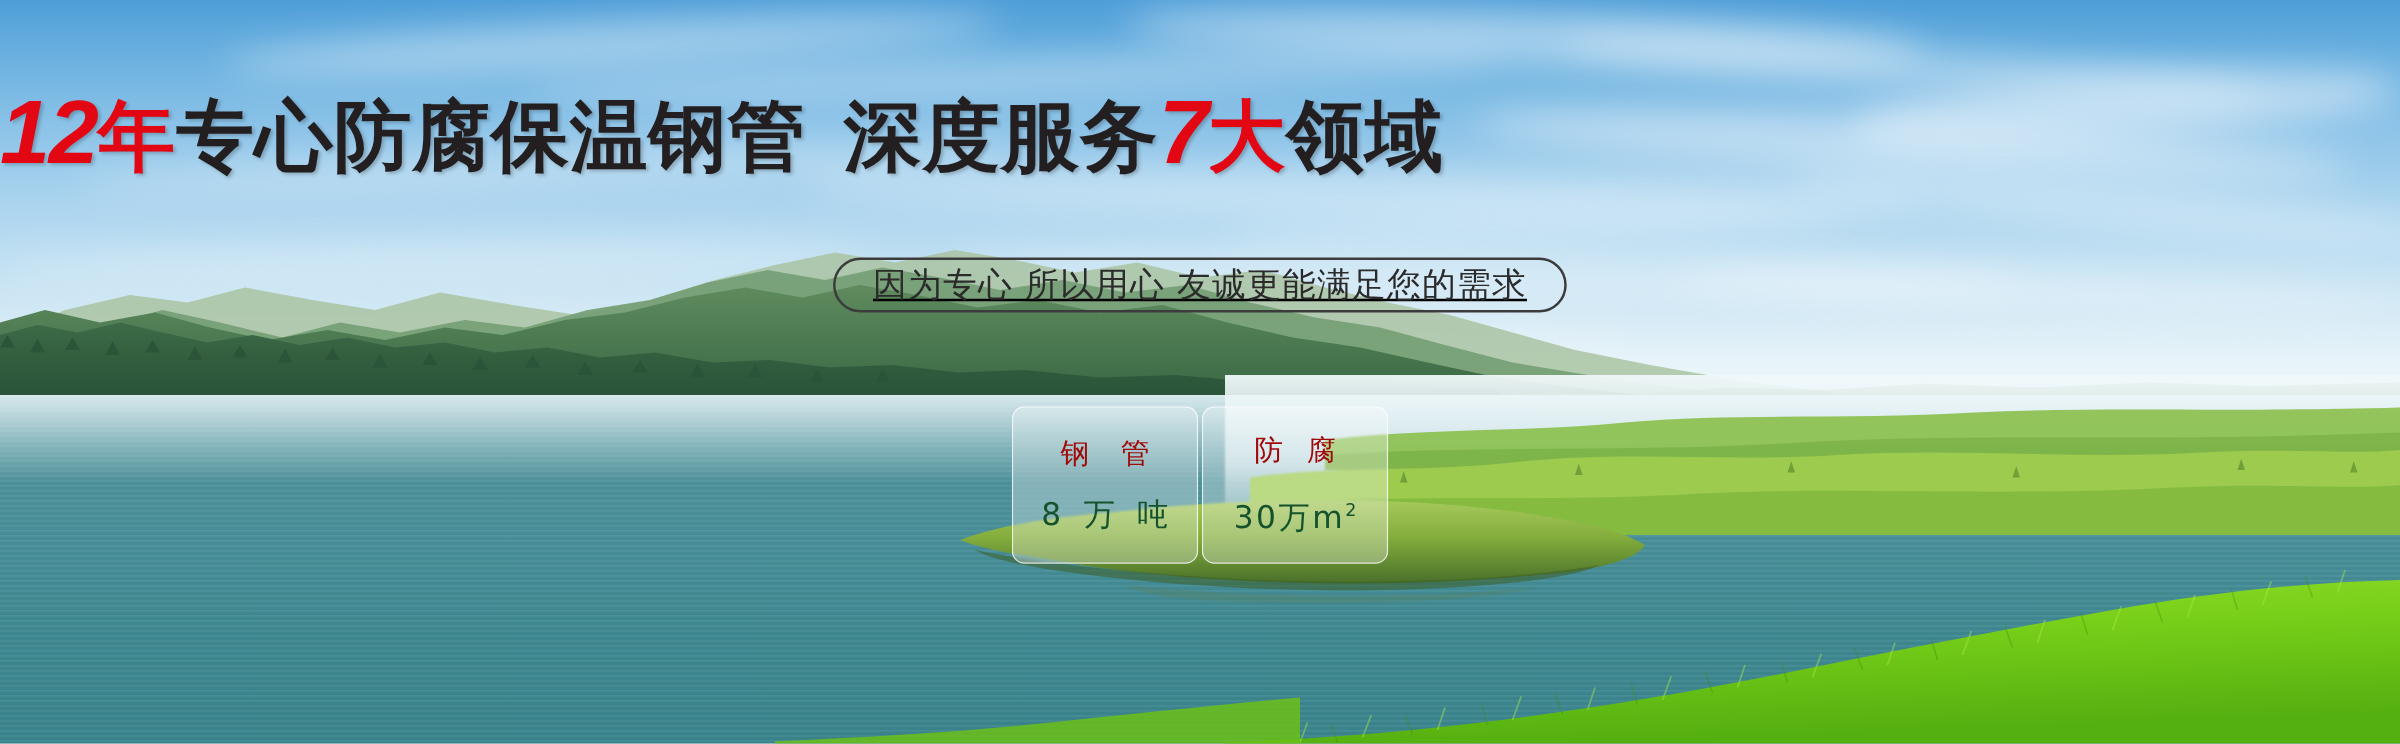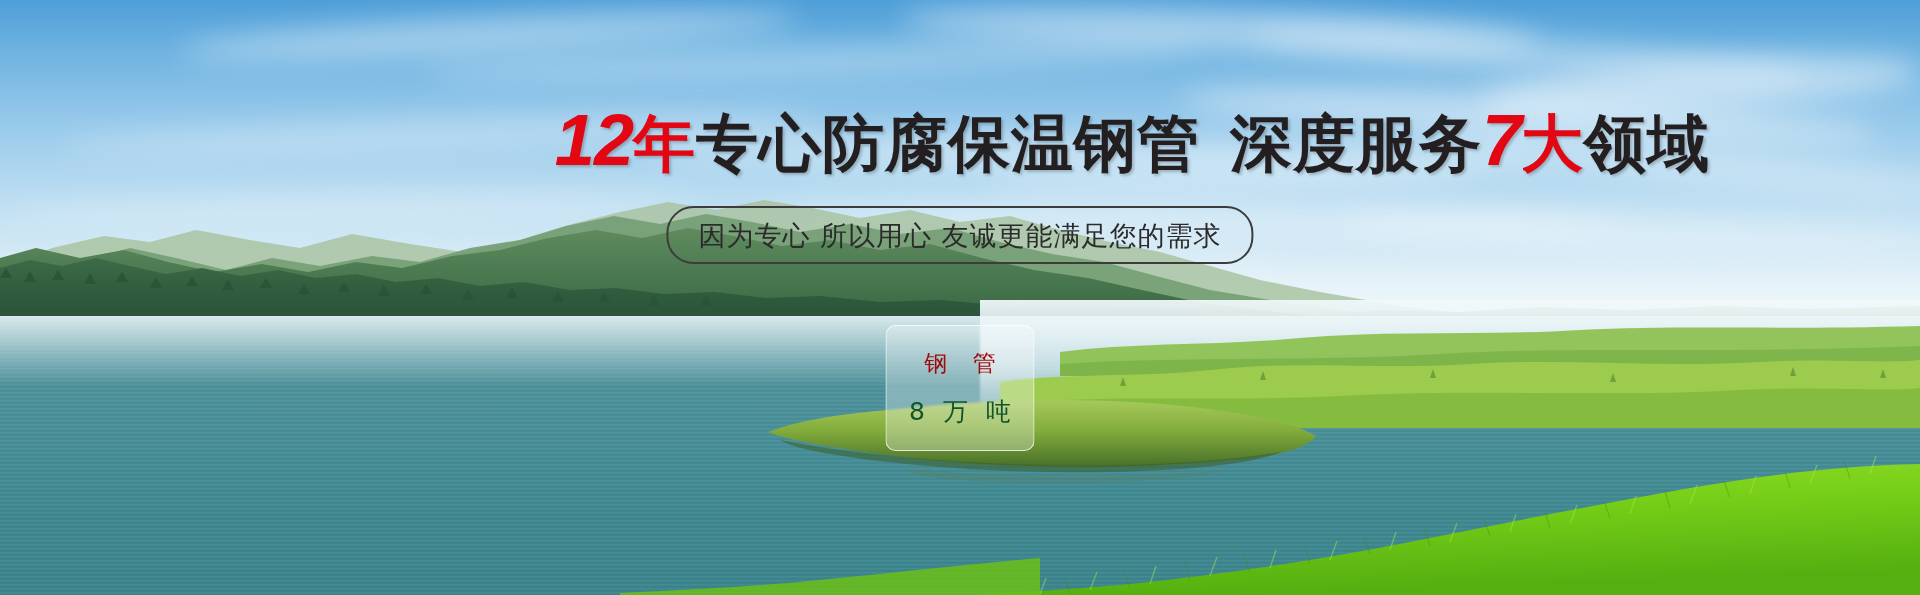--- a/index.html
+++ b/index.html
@@ -102,23 +102,23 @@
 
   
   .content {
     position: absolute;
     left: 0; top: 0;
     width: 1920px; height: 595px;
   }
 
   .headline {
     position: absolute;
-    left: 0; top: 104px;
+    left: 0; top: 70px;
     width: 1710px;
-    text-align: right;
+    text-align: left;
     font-size: 62px;
     font-weight: bold;
     line-height: 72px;
     letter-spacing: 1px;
     white-space: nowrap;
     color: #231f20;
     text-shadow: 2px 2px 3px rgba(0,0,0,0.22);
     font-family: "DejaVu Sans", "Liberation Sans", sans-serif;
   }
   .headline .red { color: #e30613; }
@@ -127,27 +127,28 @@
     font-family: "Liberation Sans", "DejaVu Sans", sans-serif;
     font-style: italic;
     letter-spacing: -1px;
   }
   .headline .gapsep { display: inline-block; width: 30px; }
 
   .subtitle-wrap {
     position: absolute;
     left: 50%; top: 206px;
     transform: translateX(-50%);
-    height: 58px;
+    height: 44px;
     padding: 0 30px;
     border: 2px solid #3c3c3c;
     border-radius: 27px;
     display: flex;
     align-items: center;
     justify-content: center;
+    text-decoration: underline;
   }
   .subtitle {
     font-size: 27px;
     line-height: 27px;
     color: #2b2b2b;
     letter-spacing: 1px;
     white-space: nowrap;
     font-family: "DejaVu Sans", "Liberation Sans", sans-serif;
   }
 
@@ -371,17 +372,21 @@
       <span class="subtitle">因为专心 所以用心  友诚更能满足您的需求</span>
     </div>
 
     <div class="cards">
 
       <div class="card">
         <div class="card-label">钢 管</div>
         <div class="card-value">8 万 吨</div>
       </div>
 
+      <div class="card">
+        <div class="card-label">防 腐</div>
+        <div class="card-value"><span>30万m</span><sup>2</sup></div>
+      </div>
 
 
     </div>
   </div>
 </div>
 
 </body></html>

